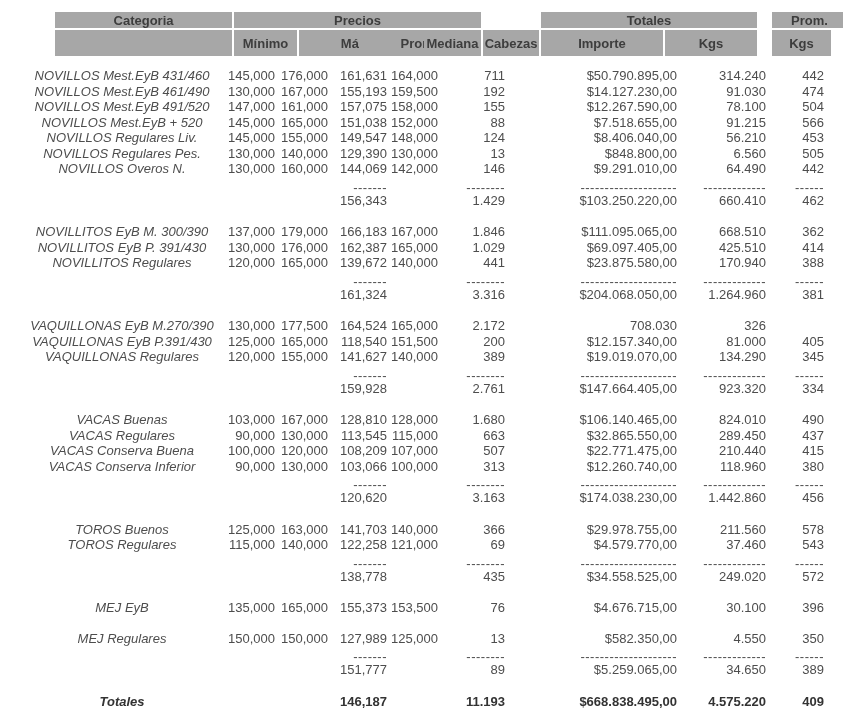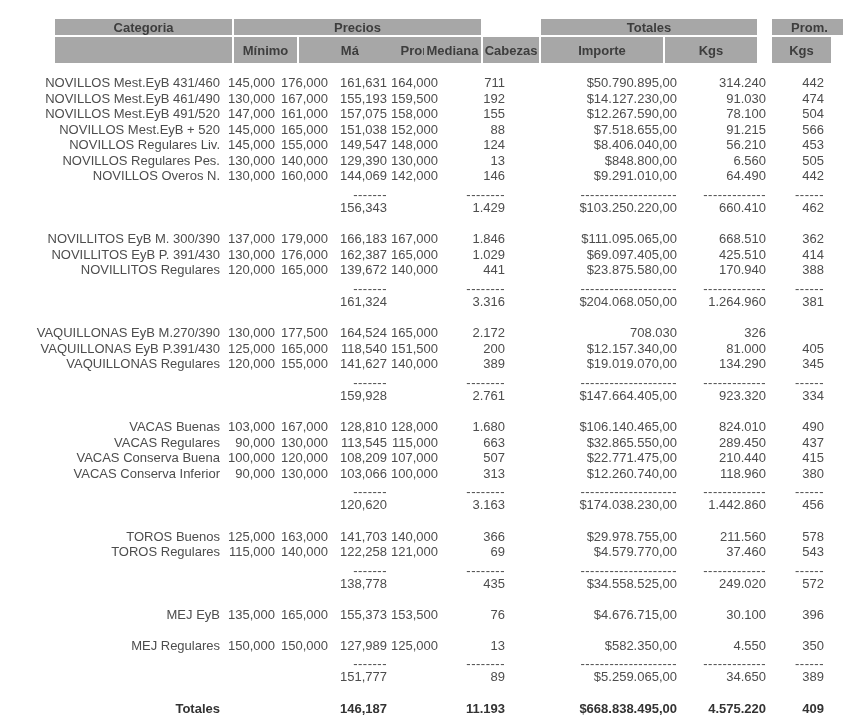--- a/index.html
+++ b/index.html
@@ -4,40 +4,40 @@
 <style>
   html,body { margin:0; padding:0; background:#ffffff; }
   body {
     width:843px; height:719px; overflow:hidden; position:relative;
     font-family:"Liberation Sans", sans-serif;
     -webkit-font-smoothing:antialiased;
   }
   :root { --header-bg:#a7a7a7; --header-text:#3d3d3d; --body-text:#4d4d4d; }
 
   
-  .header { position:relative; height:40px; margin-top:19px; }
+  .header { position:relative; height:40px; margin-top:12px; }
   .hrow { position:absolute; left:0; width:843px; }
   .hcell {
     position:absolute; top:0; bottom:0;
     background:var(--header-bg); color:var(--header-text);
     font-weight:bold; font-size:13px; text-align:center;
     display:flex; align-items:center; justify-content:center;
     white-space:nowrap;
   }
 
   
   #tbody { margin-top:16px; }
   .row {
     display:grid;
     grid-template-columns:220px 55px 53px 59px 51px 67px 172px 89px 58px;
     width:843px; height:15.5px; line-height:15.5px;
     font-size:13px; color:var(--body-text); white-space:nowrap;
   }
   .cell { overflow:visible; }
-  .c-cat { text-align:right; padding-left:24px; }
+  .c-cat { text-align:center; padding-left:24px;font-style:italic; }
   .c-min,.c-max,.c-avg,.c-med,.c-heads,.c-amount,.c-kgs,.c-avgkgs { text-align:right; }
   .row.dashes { height:11px; line-height:11px; margin-top:5px; letter-spacing:0.5px; }
   .group { margin-bottom:16px; }
   .row.gap-before { margin-top:15px; }
   .row.totals { font-weight:bold; color:#333333; margin-top:6px; }
 </style>
 </head>
 <body>
 
 <div class="header">

